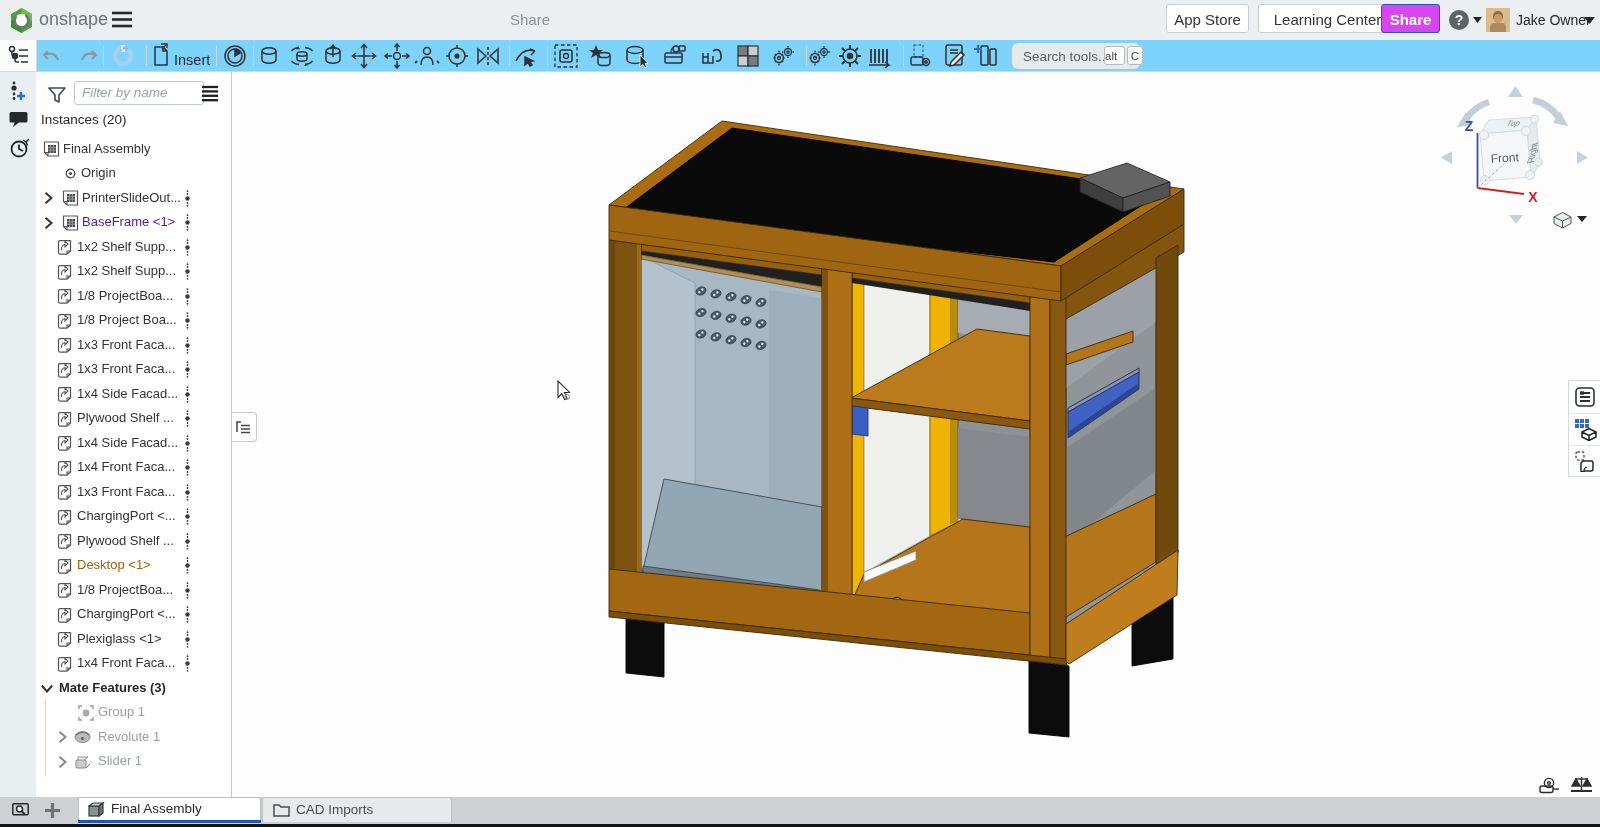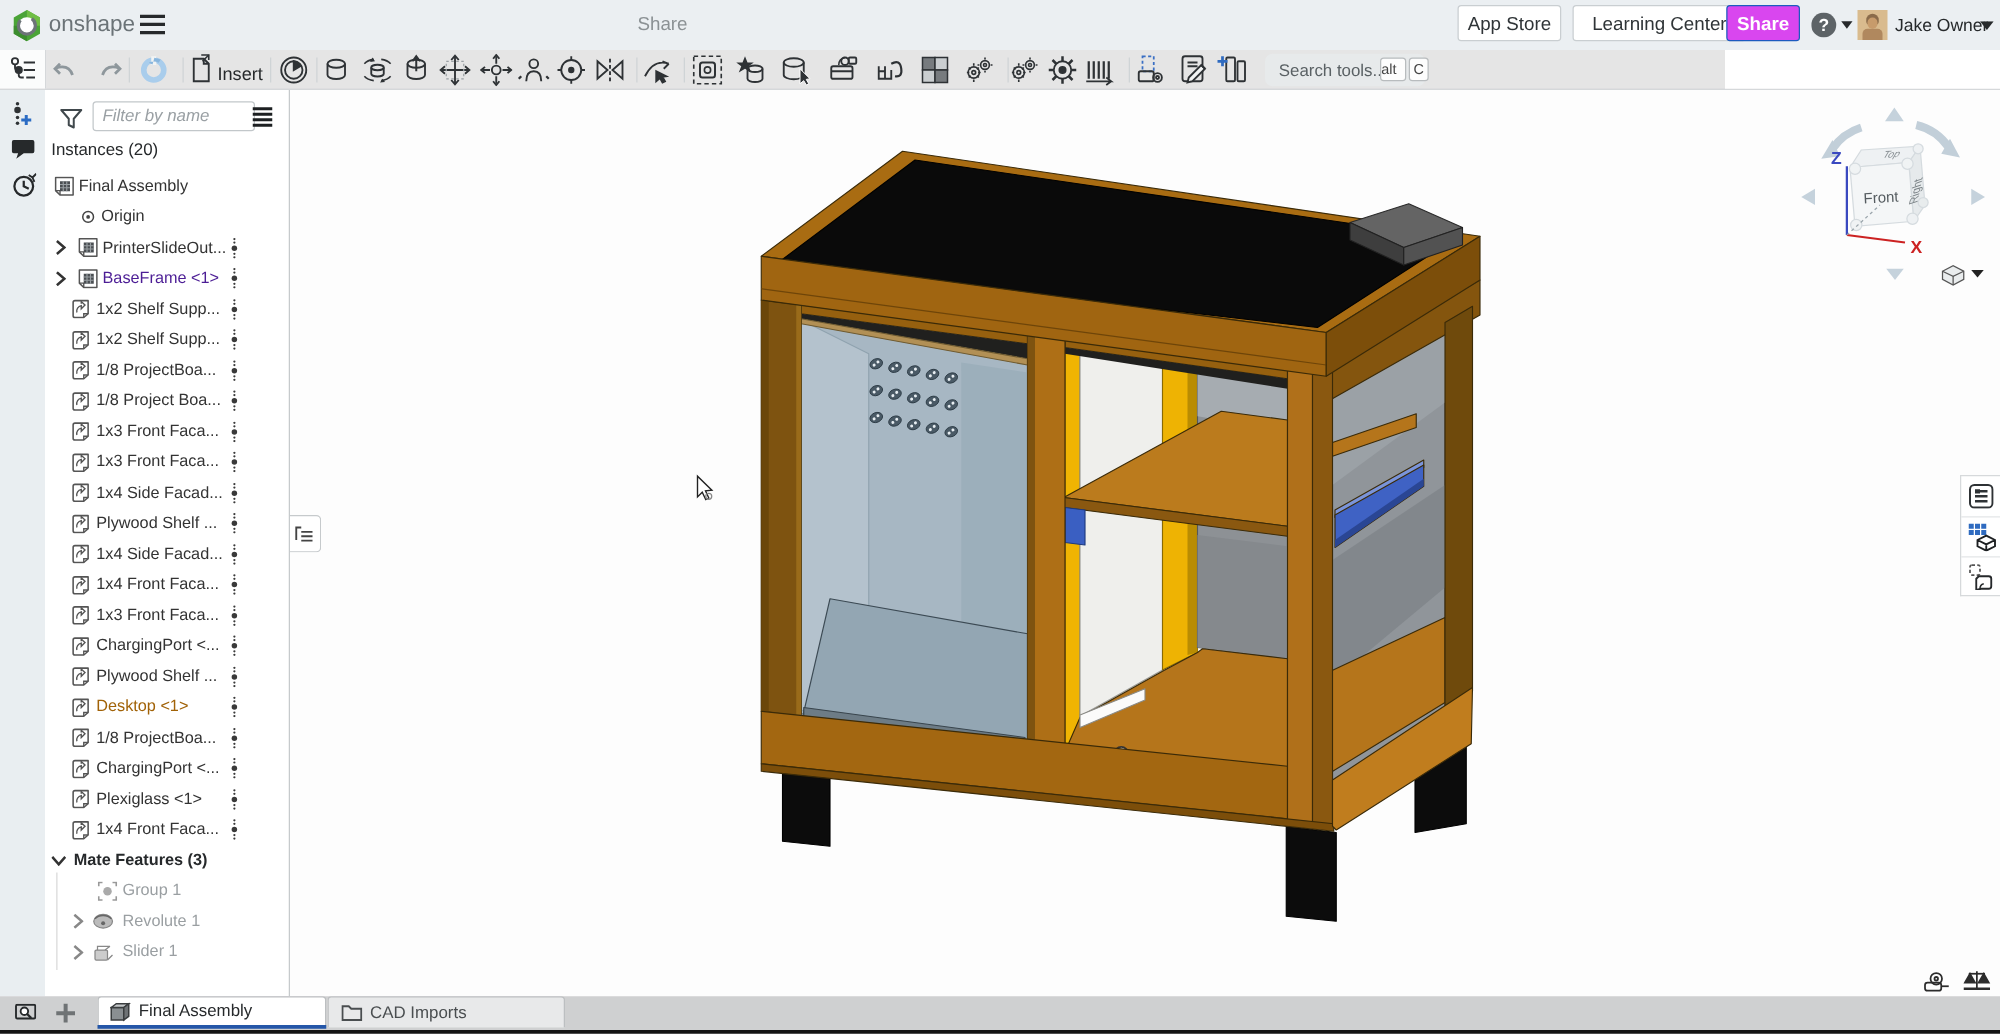--- a/index.html
+++ b/index.html
@@ -619,21 +619,21 @@
    <div class="ab" style="left:7px;top:3px;width:10px;height:9px;background:#8a6b4a;border-radius:5px 5px 3px 3px"></div>
    <div class="ab" style="left:8px;top:6px;width:8px;height:9px;background:#c79b6b;border-radius:4px"></div>
    <div class="ab" style="left:4px;top:15px;width:16px;height:9px;background:#b0885e;border-radius:4px 4px 0 0"></div>
  </div>
  <div class="ab" style="left:1516px;top:12px;font-size:14px;color:#26292b">Jake Owner</div>
  <svg class="ab" style="left:1584px;top:17px" width="11" height="7" viewBox="0 0 11 7">
       <polygon points="0,0 11,0 5.5,7" fill="#26292b"></polygon>
     </svg>
 </div>
 
-<div class="ab" style="left:0;top:40px;width:1380px;height:32px;background:#e5e5e5;border-bottom:1px solid #d5d8da;z-index:2;box-sizing:border-box">
+<div class="ab" style="left:0;top:40px;width:1600px;height:32px;background:#7dd3fc;border-bottom:1px solid #d5d8da;z-index:2;box-sizing:border-box">
 <div class="ab" style="left:0;top:0;width:36px;height:31px;background:#fbfcfc;border-right:1px solid #d5d8da"></div>
 <svg class="ab" style="left:6px;top:3px" width="26" height="26" viewBox="0 0 26 26">
       <g stroke="#2e3235" fill="none" stroke-width="1.5">
         <circle cx="6" cy="6" r="2.5"></circle>
         <circle cx="9" cy="13" r="2.5" fill="#2e3235"></circle>
         <path d="M6,8.5 L6,11 Q6,13 8,13 M9,15.5 L9,17 Q9,19 11,19 L13,19"></path>
         <line x1="13" y1="7" x2="22" y2="7"></line>
         <line x1="13" y1="13" x2="22" y2="13"></line>
         <line x1="15" y1="19" x2="22" y2="19"></line>
       </g>

